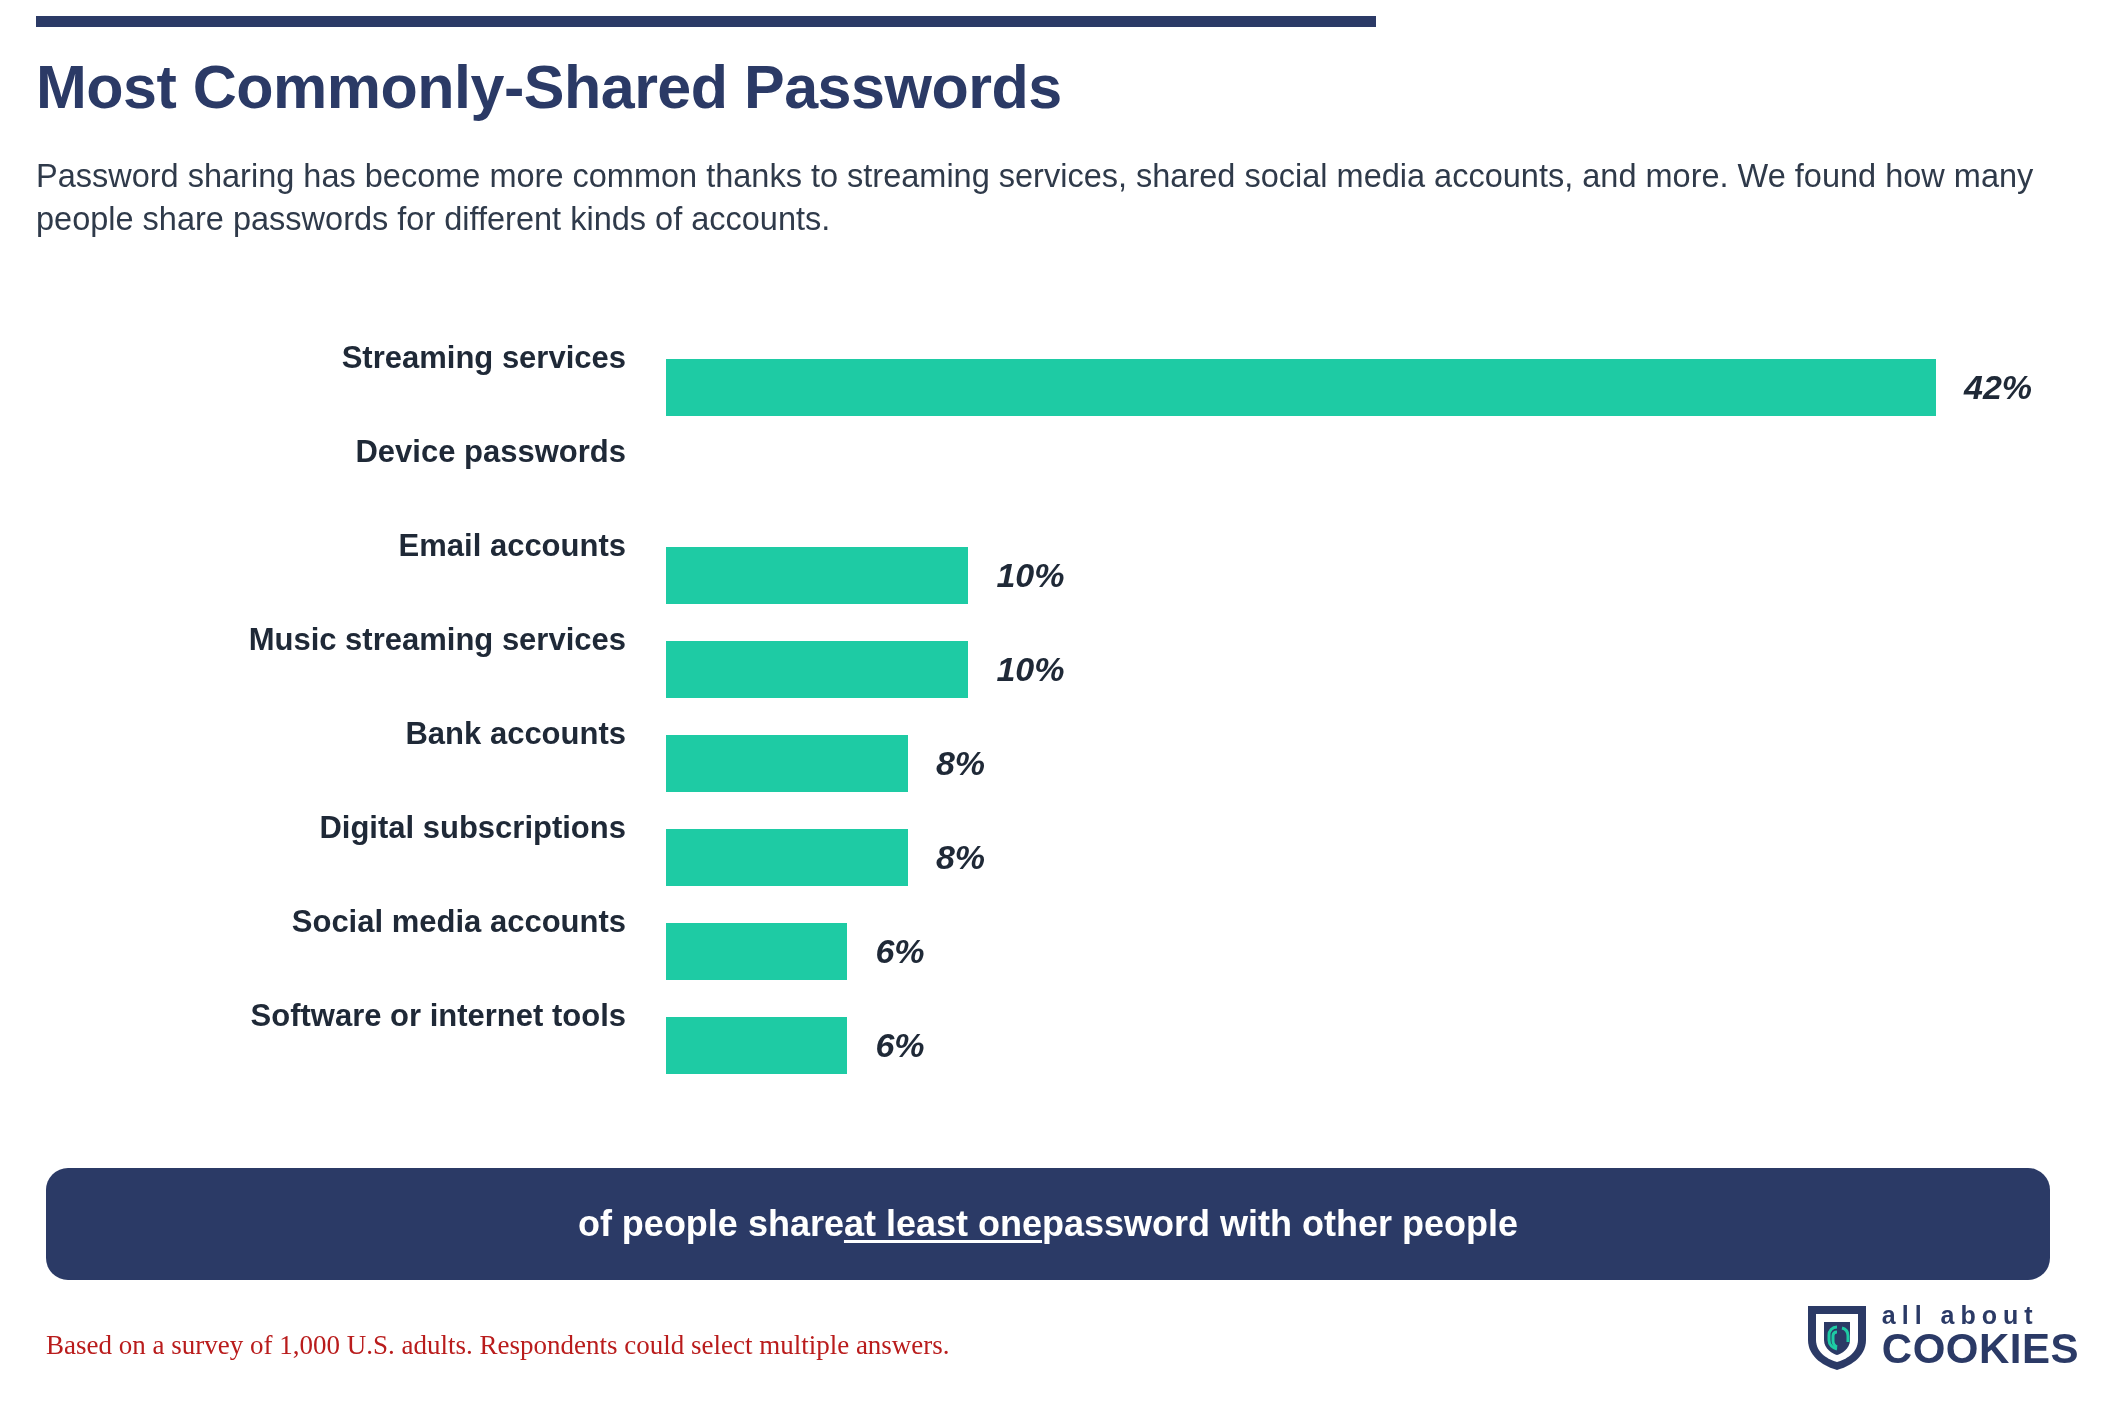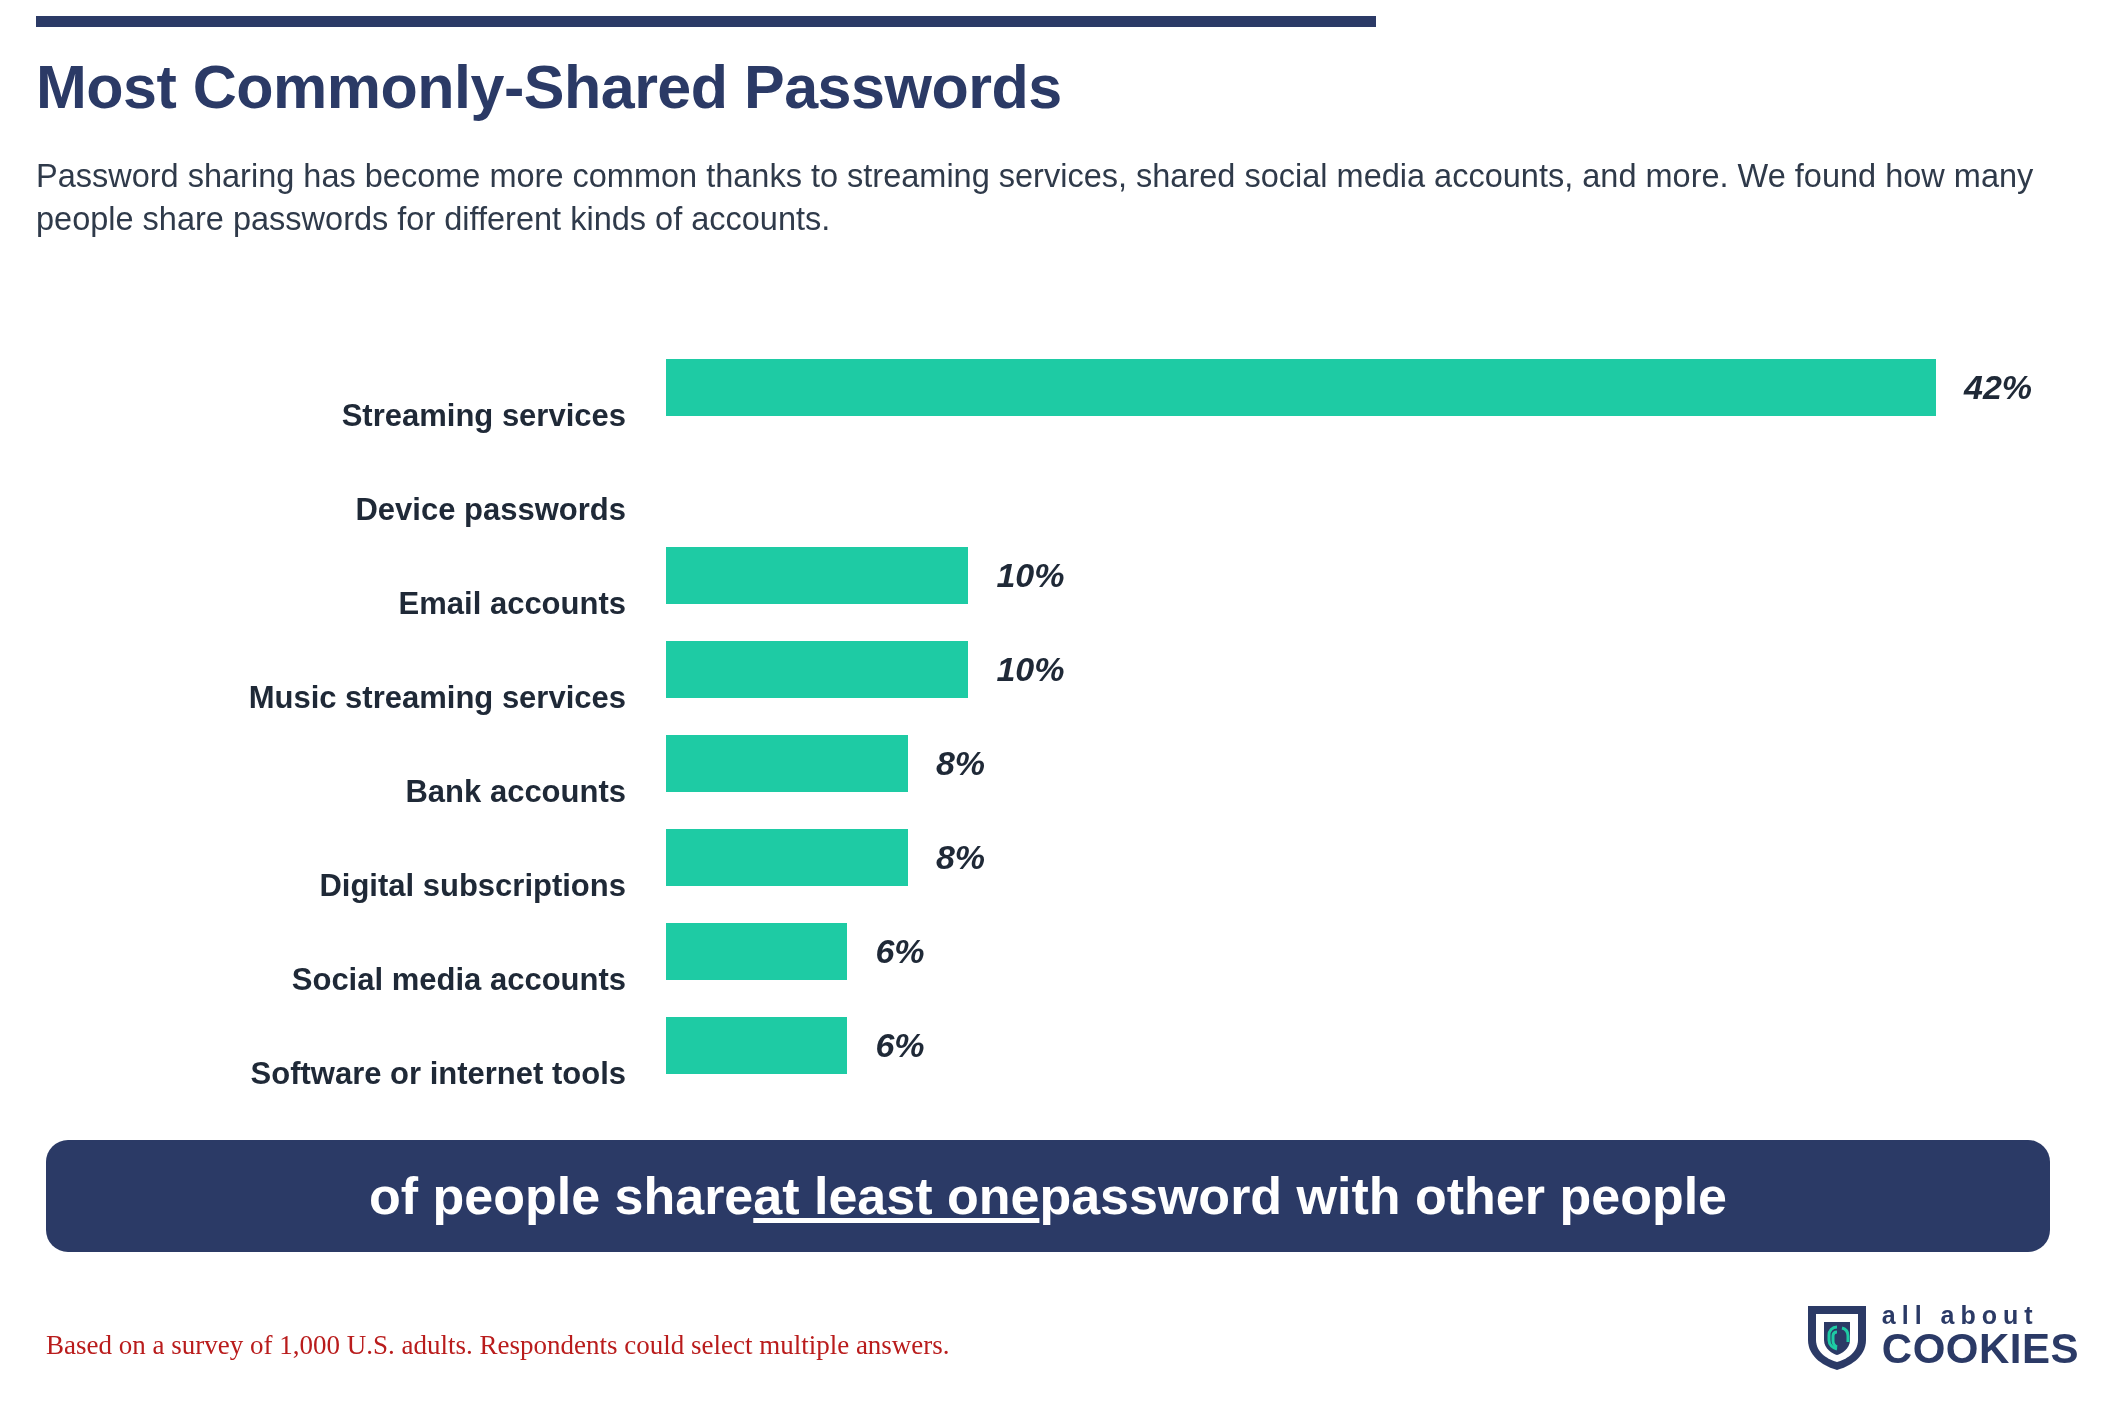--- a/index.html
+++ b/index.html
@@ -51,21 +51,21 @@
   }
   
   .chart {
     position: absolute;
     left: 36px;
     top: 340px;
     width: 2050px;
   }
   .row {
     display: flex;
-    align-items: flex-end;
+    align-items: flex-start;
     height: 94px;
   }
   .row-label {
     width: 630px;
     text-align: right;
     padding-right: 40px;
     box-sizing: border-box;
     font-size: 31px;
     font-weight: bold;
     color: #1f2937;
@@ -104,30 +104,31 @@
     font-weight: bold;
     color: #2b3a66;
     text-align: center;
     line-height: 1;
   }
   .callout-box {
     flex: 1;
     background: #2b3a66;
     border-radius: 22px;
     color: #ffffff;
-    font-size: 52px;
+    font-size: 36px;
     font-weight: bold;
     padding: 30px 34px;
     box-sizing: border-box;
     height: 112px;
     display: flex;
     align-items: center;
     justify-content: center;
     margin-left: 10px;
     margin-right: 6px;
+    margin-top: 28px;
   }
   .callout-box u {
     text-decoration: underline;
     text-underline-offset: 4px;
   }
   
   .footnote {
     position: absolute;
     left: 46px;
     top: 1330px;

